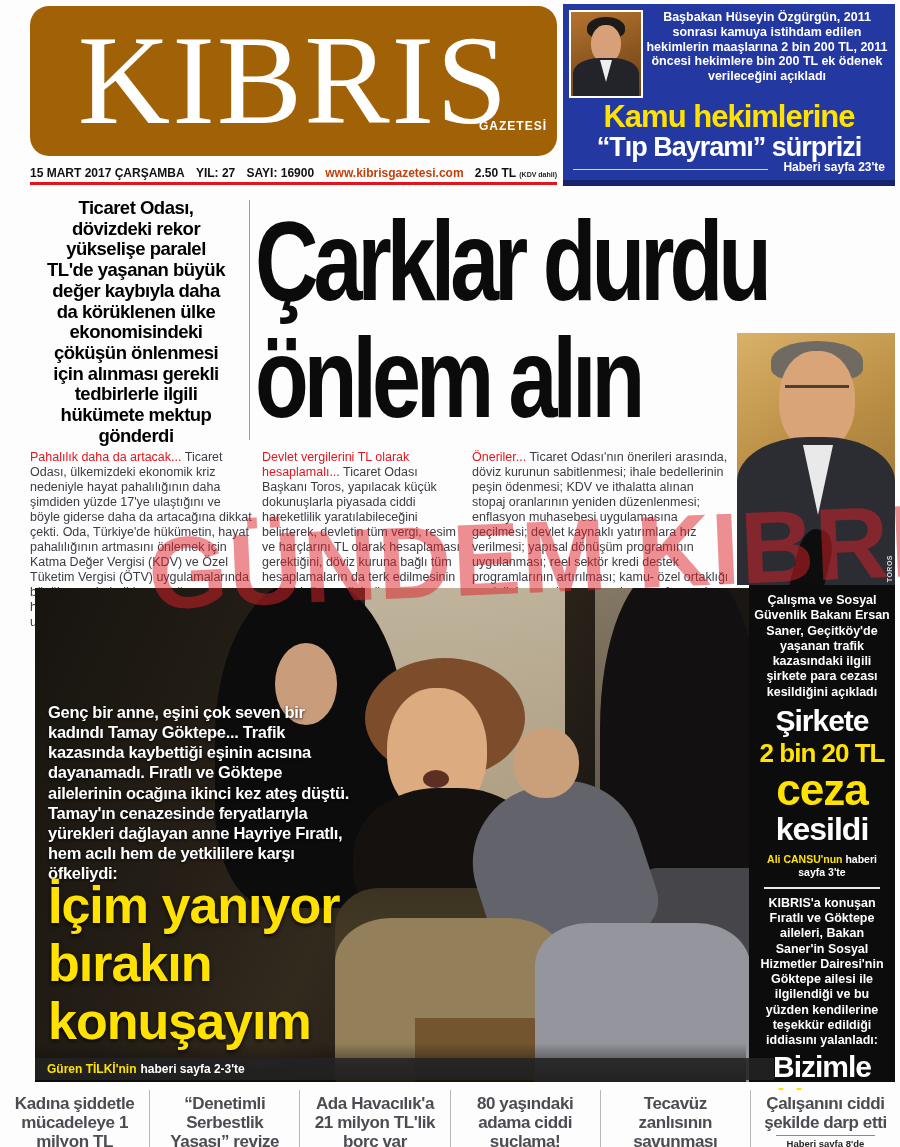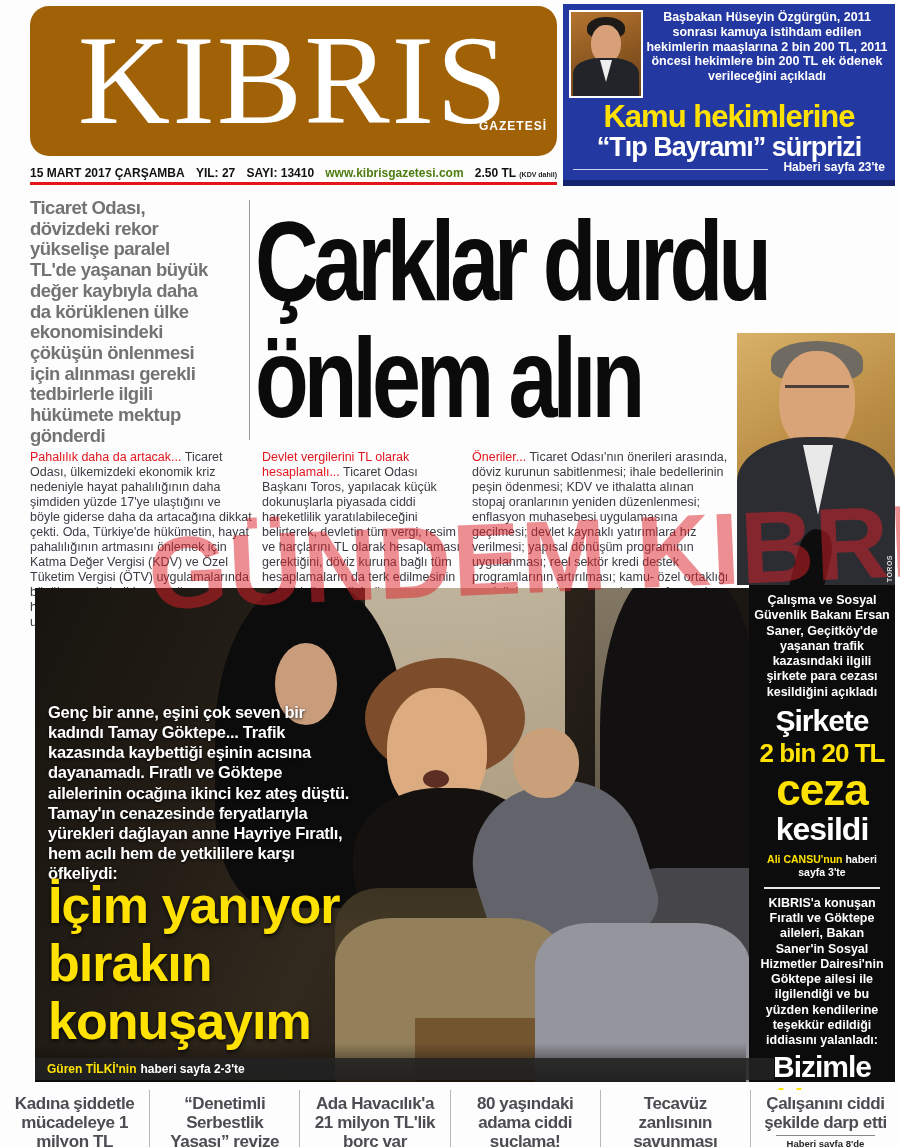--- a/index.html
+++ b/index.html
@@ -8,21 +8,21 @@
   .abs{position:absolute;}
 
   
   .mast-red{left:30px;top:6px;width:527px;height:150px;background:#a16207;border-radius:19px;}
   .mast-title{width:100%;text-align:center;color:#fff;font-family:"Liberation Serif",serif;
               font-weight:400;font-size:128px;line-height:148px;letter-spacing:2px;}
   .mast-tag{right:10px;bottom:23px;color:#fff;font-size:12px;font-weight:700;letter-spacing:1px;}
   .date-strip{left:30px;top:158px;width:527px;height:22px;display:flex;align-items:flex-end;
               justify-content:space-between;font-size:12px;font-weight:700;color:#111;
               border-bottom:3px solid #e2151d;padding-bottom:2px;}
-  .date-strip .site{color:#4d7c0f;font-weight:700;}
+  .date-strip .site{color:#c2410c;font-weight:700;}
   .price-note{font-size:7px;font-weight:700;color:#222;}
 
   
   .bluebox{left:563px;top:4px;width:332px;height:182px;background:#2438a2;color:#fff;}
   .bluebox-inner{position:absolute;inset:0;padding:5px 6px 4px 6px;}
   .tr-portrait{position:absolute;left:6px;top:6px;width:70px;height:84px;border:2px solid #fff;
                background:linear-gradient(160deg,#b5742f 0%,#8a5620 55%,#6e431a 100%);overflow:hidden;}
   .tr-hair{position:absolute;left:16px;top:5px;width:38px;height:22px;border-radius:50% 50% 40% 40%;background:#1d1a17;}
   .tr-face{position:absolute;left:20px;top:13px;width:30px;height:38px;border-radius:48%;background:#d7a078;}
   .tr-suit{position:absolute;left:2px;top:46px;width:66px;height:38px;border-radius:40% 40% 0 0;background:#23242a;}
@@ -31,22 +31,22 @@
              font-size:12.5px;line-height:1.18;font-weight:700;}
   .tr-head-yellow{position:absolute;left:0;top:95px;width:100%;text-align:center;color:#ffe202;
                   font-size:31px;font-weight:800;letter-spacing:-1px;}
   .tr-head-white{position:absolute;left:0;top:128px;width:100%;text-align:center;color:#fff;
                  font-size:27px;font-weight:800;letter-spacing:-1px;}
   .tr-ref{position:absolute;right:10px;bottom:12px;font-size:12px;font-weight:700;color:#fff;}
   .tr-refline{position:absolute;left:10px;bottom:16px;width:195px;border-top:1px solid #cdd3f0;}
   .tr-bottom{position:absolute;left:0;bottom:0;width:100%;height:6px;background:#16246e;}
 
   
-  .deck{left:30px;top:198px;width:212px;text-align:left;font-size:18.5px;font-weight:700;
-        line-height:1.12;color:#737373;white-space:pre-line;letter-spacing:-0.5px;}
+  .deck{left:30px;top:198px;width:212px;text-align:center;font-size:18.5px;font-weight:700;
+        line-height:1.12;color:#000000;white-space:pre-line;letter-spacing:-0.5px;}
   .vrule{left:249px;top:200px;width:0;height:240px;border-left:1px solid #9a9a9a;}
   .headline-line{left:255px;color:#0b0b0b;font-weight:800;font-size:88px;letter-spacing:-5px;
                  line-height:1;transform:scaleY(1.28);transform-origin:left top;white-space:nowrap;}
   .hl1{top:205px;}
   .hl2{top:322px;}
 
   .portrait{left:737px;top:333px;width:158px;height:252px;
             background:linear-gradient(150deg,#d9b169 0%,#b98c43 45%,#8a6a33 100%);overflow:hidden;}
   .p-hair{position:absolute;left:34px;top:8px;width:92px;height:40px;border-radius:50% 50% 30% 30%;background:#6f6a62;}
   .p-face{position:absolute;left:42px;top:18px;width:76px;height:100px;border-radius:46%;background:#d9a478;}
@@ -138,21 +138,21 @@
 
 <div class="page">
 
   <div class="abs mast-red">
     <div class="mast-title">KIBRIS</div>
     <div class="abs mast-tag">GAZETESİ</div>
   </div>
   <div class="abs date-strip">
     <span>15 MART 2017 ÇARŞAMBA</span>
     <span>YIL: 27</span>
-    <span>SAYI: 13410</span>
+    <span>SAYI: 16900</span>
     <span class="site">www.kibrisgazetesi.com</span>
     <span>
       <span>2.50 TL</span>
       <span class="price-note">(KDV dahil)</span>
     </span>
   </div>
 
   <div class="abs bluebox">
     <div class="bluebox-inner">
       <div class="tr-portrait">

